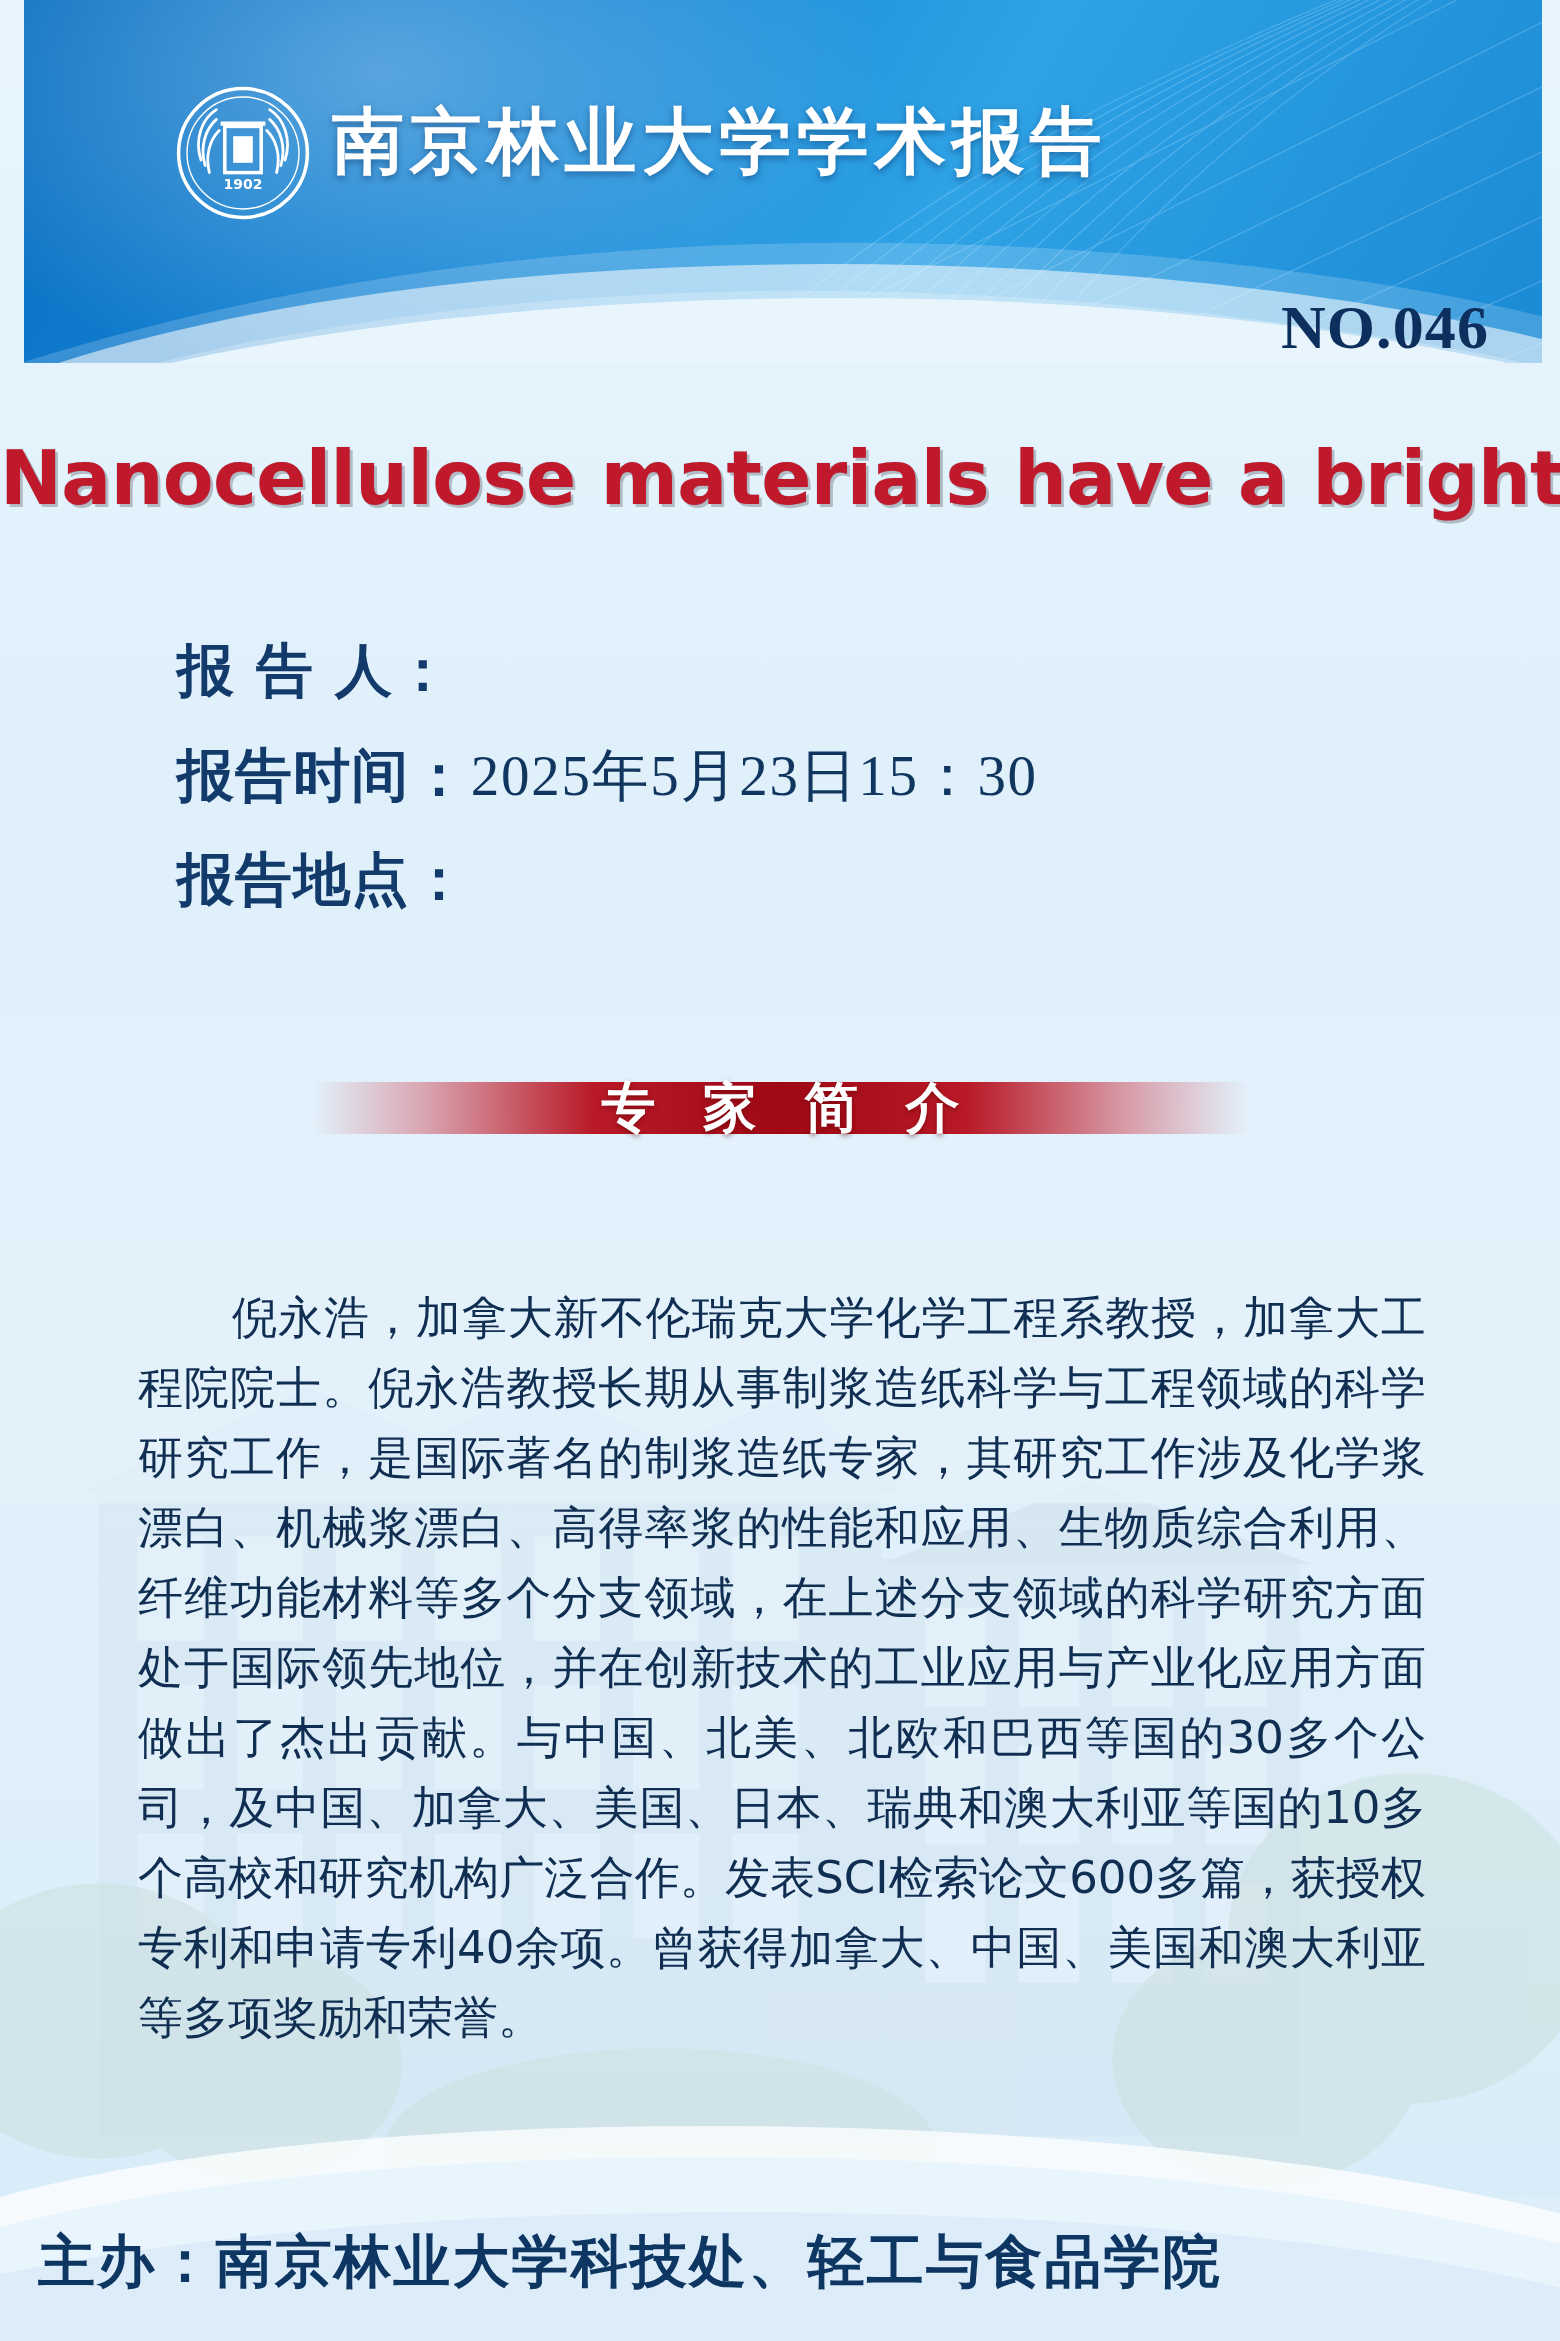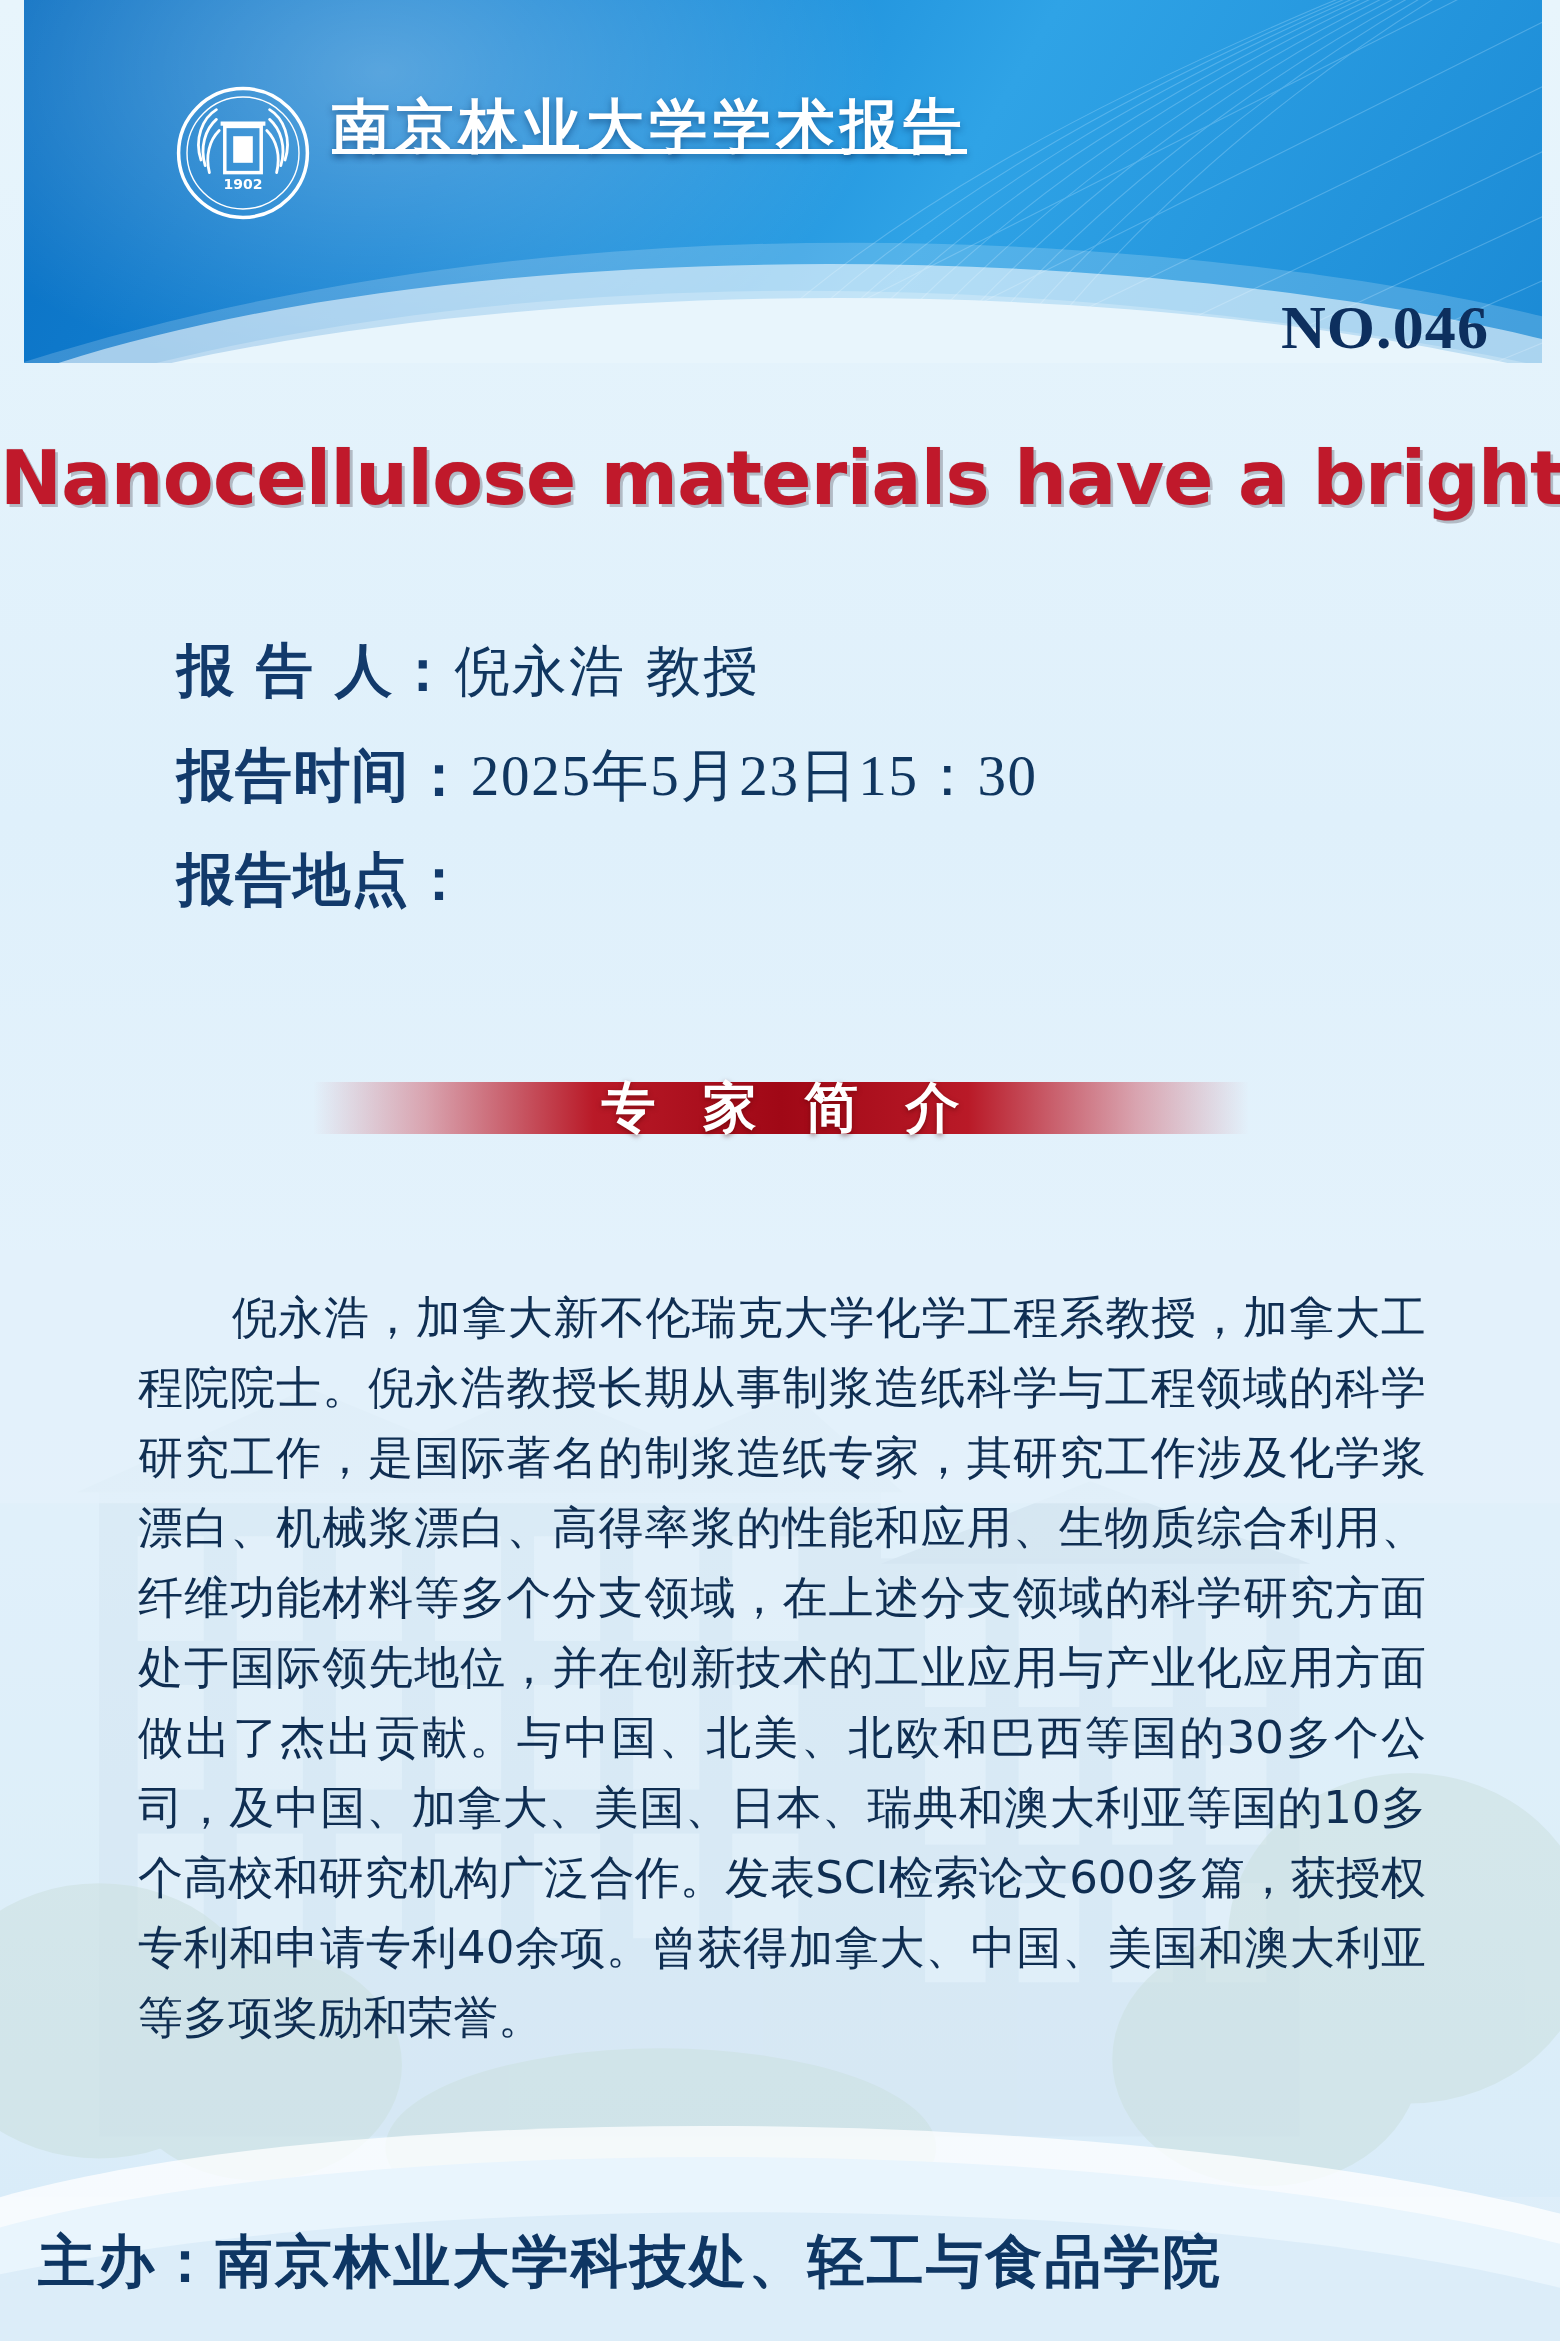--- a/index.html
+++ b/index.html
@@ -57,30 +57,29 @@
   }
 
   
   .logo {
     position: absolute;
     left: 149px; top: 83px;
     width: 140px; height: 140px;
   }
   .univ-title {
     position: absolute;
-    left: 308px; top: 88px;
+    left: 308px; top: 94px;
     width: 1129px;
     font-family: "DejaVu Sans", sans-serif;
     font-weight: bold;
-    font-size: 58px;
+    font-size: 72px;
     letter-spacing: 5.5px;
     color: #ffffff;
     text-shadow: 0 2.8px 7.7px rgba(0,40,90,0.45);
     white-space: nowrap;
-    text-decoration: underline;
   }
   .no-label {
     position: absolute;
     right: 72px; top: 292px;
     font-family: "Liberation Serif", serif;
     font-weight: bold;
     font-size: 62px;
     color: #0d2f5e;
     letter-spacing: 1.1px;
   }
@@ -275,21 +274,20 @@
 
   <div class="no-label">NO.046</div>
 
   <div class="talk-title">Nanocellulose materials have a bright future</div>
 
   <div class="info">
 
     <div class="info-row">
       <span class="info-label">报 告 人</span>
       <span class="info-colon">：</span>
-      <span class="info-value cn">倪永浩 教授</span>
     </div>
 
     <div class="info-row">
       <span class="info-label">报告时间</span>
       <span class="info-colon">：</span>
       <span class="info-value">2025年5月23日15：30</span>
     </div>
 
     <div class="info-row">
       <span class="info-label">报告地点</span>

